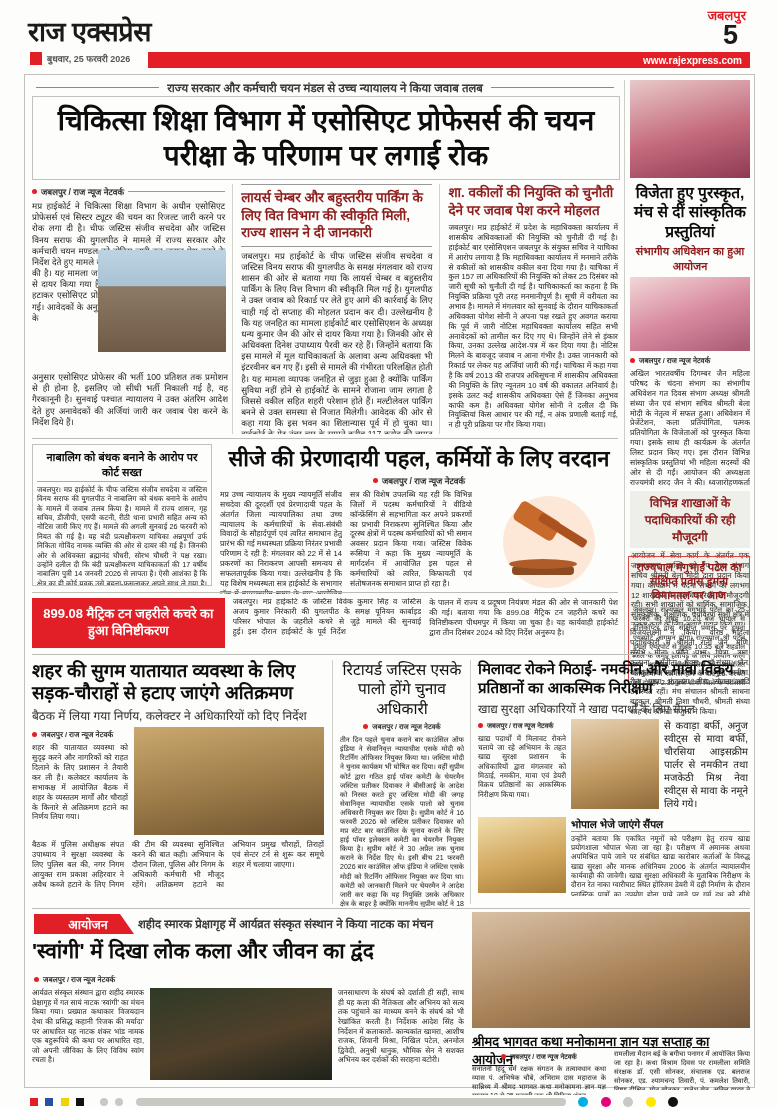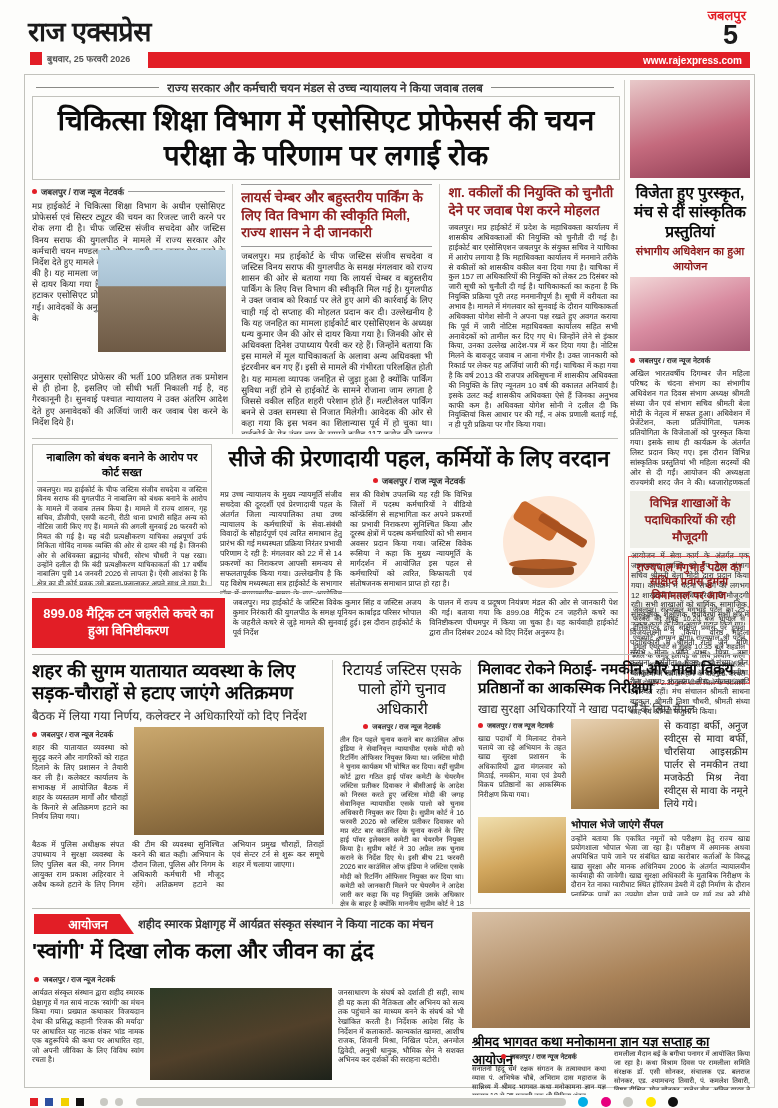--- a/index.html
+++ b/index.html
@@ -121,21 +121,21 @@
           <ellipse cx="59" cy="72" rx="34" ry="5" fill="#b05c28"></ellipse>
         </svg>
       </div>
     </div>
   </div>
 
   <div class="abs hsep" style="left:32px;top:592px;width:586px;"></div>
 
   <div class="abs" style="left:32px;top:598px;width:586px;height:52px;display:flex;gap:8px;">
     <div class="redbox" style="width:182px;height:50px;font-size:13px;line-height:1.3;padding:0 6px;">899.08 मैट्रिक टन जहरीले कचरे का हुआ विनिष्टीकरण</div>
-    <div class="body-sm just clip" style="width:190px;height:52px;">जबलपुर। मप्र हाईकोर्ट के जस्टिस विवेक कुमार सिंह व जस्टिस अजय कुमार निरंकारी की युगलपीठ के समक्ष यूनियन कार्बाइड परिसर भोपाल के जहरीले कचरे से जुड़े मामले की सुनवाई हुई। इस दौरान हाईकोर्ट के पूर्व निर्देश</div>
+    <div class="body-sm just clip" style="width:190px;height:52px;font-family:Liberation Mono, monospace;">जबलपुर। मप्र हाईकोर्ट के जस्टिस विवेक कुमार सिंह व जस्टिस अजय कुमार निरंकारी की युगलपीठ के समक्ष यूनियन कार्बाइड परिसर भोपाल के जहरीले कचरे से जुड़े मामले की सुनवाई हुई। इस दौरान हाईकोर्ट के पूर्व निर्देश</div>
     <div class="body-sm just clip" style="width:190px;height:52px;">के पालन में राज्य व प्रदूषण नियंत्रण मंडल की ओर से जानकारी पेश की गई। बताया गया कि 899.08 मैट्रिक टन जहरीले कचरे का विनिष्टीकरण पीथमपुर में किया जा चुका है। यह कार्यवाही हाईकोर्ट द्वारा तीन दिसंबर 2024 को दिए निर्देश अनुरूप है।</div>
   </div>
 
   <div class="abs hsep" style="left:32px;top:654px;width:718px;"></div>
   <div class="abs vsep" style="left:332px;top:660px;height:244px;"></div>
   <div class="abs vsep" style="left:470px;top:660px;height:244px;"></div>
 
   <div class="abs" style="left:32px;top:660px;width:292px;">
     <div class="hl-black" style="font-size:18.5px;line-height:1.2;">शहर की सुगम यातायात व्यवस्था के लिए सड़क-चौराहों से हटाए जाएंगे अतिक्रमण</div>
     <div style="font-size:12px;color:#333;margin:3px 0;">बैठक में लिया गया निर्णय, कलेक्टर ने अधिकारियों को दिए निर्देश</div>

